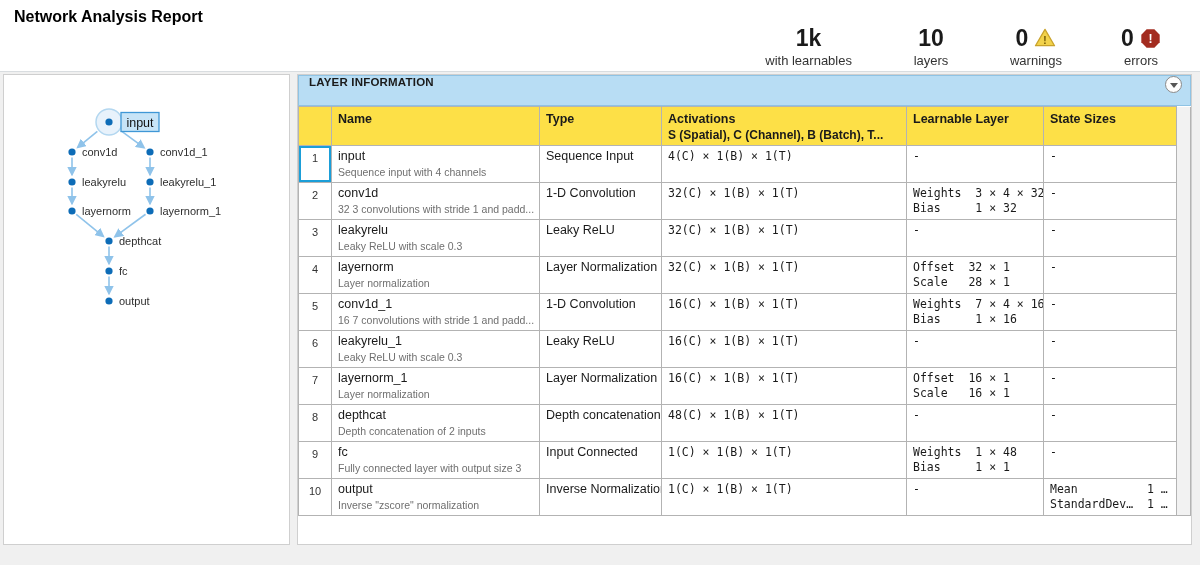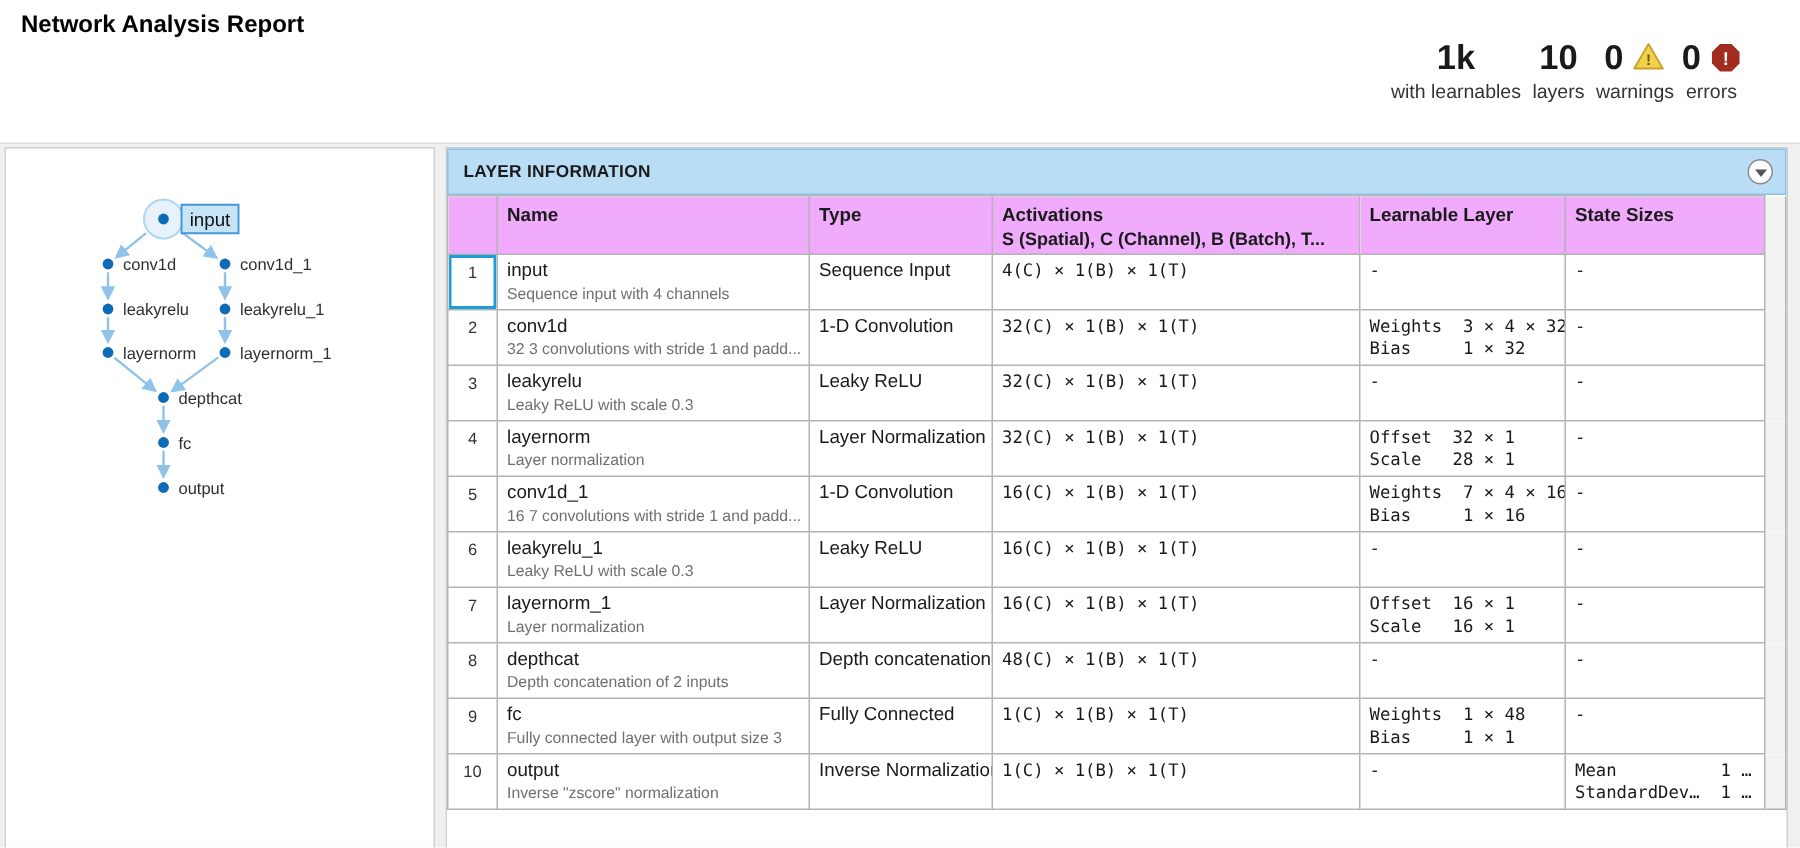--- a/index.html
+++ b/index.html
@@ -1,44 +1,44 @@
 <!DOCTYPE html>
 <html><head>
 <meta charset="utf-8">
 <style>
   * { margin:0; padding:0; box-sizing:border-box; }
   html,body { width:1200px; height:565px; }
   body { font-family:"Liberation Sans", sans-serif; background:#f0f0f0; color:#1a1a1a; overflow:hidden; }
 
   
-  .report-header { position:relative; width:1200px; height:96px; background:#ffffff; border-bottom:1px solid #d9dde0; padding:8px 0 0 14px; }
+  .report-header { position:relative; width:1200px; height:72px; background:#ffffff; border-bottom:1px solid #d9dde0; padding:8px 0 0 14px; }
   .page-title { font-size:16px; font-weight:bold; color:#000; }
   .meta-line { font-size:12.5px; margin-top:11px; color:#1a1a1a; }
   .meta-line .lbl { font-weight:bold; }
-  .stats { position:absolute; top:26px; right:34px; display:flex; }
+  .stats { position:absolute; top:26px; right:34px; display:flex; gap:54px; }
   .stat { display:flex; flex-direction:column; align-items:center; min-width:50px; }
   .stat-value { font-size:23px; font-weight:bold; line-height:24px; color:#1a1a1a; }
   .stat-value-row { display:flex; align-items:center; gap:6px; }
   .stat-label { font-size:13px; margin-top:3px; color:#333; }
 
   
   .content { display:flex; gap:7px; padding:2px 10px 4px 3px; height:477px; }
   .diagram-panel { width:287px; height:471px; background:#fff; border:1px solid #cfcfcf; }
   .layer-panel { flex:1; height:471px; background:#fff; border:1px solid #cfcfcf; display:flex; flex-direction:column; }
 
   
-  .panel-bar { height:31px; background:#b8ddf4; border:1px solid #8fc3e4; display:flex; align-items:center; padding:0 8px 0 10px; }
+  .panel-bar { height:31px; background:#b8ddf4; border:1px solid #8fc3e4; display:flex; align-items:flex-start; padding:0 8px 0 10px; }
   .panel-bar-title { font-size:11.5px; font-weight:bold; letter-spacing:.2px; color:#1a1a1a; flex:1; }
   .collapse-btn { width:17px; height:17px; border-radius:50%; background:#fdfdfd; border:1px solid #8a8a8a; display:flex; align-items:center; justify-content:center; cursor:pointer; padding:0; }
   .collapse-btn .tri { width:0; height:0; border-left:4px solid transparent; border-right:4px solid transparent; border-top:5px solid #555; margin-top:1px; }
 
   
   table { border-collapse:collapse; table-layout:fixed; width:100%; }
   th, td { border:1px solid #b3b3b3; vertical-align:top; overflow:hidden; }
-  thead th { height:39px; text-align:left; font-size:12.5px; font-weight:bold; padding:5px 6px 0 6px; background:#f0abfc; }
+  thead th { height:39px; text-align:left; font-size:12.5px; font-weight:bold; padding:5px 6px 0 6px; background:#fde047; }
   thead th .sub { font-size:12px; margin-top:2px; white-space:nowrap; }
   tbody td { height:37px; padding:3px 6px 0 6px; background:#fff; }
   td.col-num, th.col-num { text-align:center; padding:0; }
   .numwrap { width:100%; height:100%; font-size:11px; padding-top:6px; color:#333; }
   .numwrap.sel { box-shadow:inset 0 0 0 2px #1b9ed8; }
   .cell-name { font-size:12.5px; color:#1a1a1a; white-space:nowrap; }
   .cell-desc { font-size:10.5px; color:#6f6f6f; margin-top:3px; white-space:nowrap; }
   .cell-type { font-size:12.5px; white-space:nowrap; }
   .mono { font-family:"DejaVu Sans Mono", monospace; font-size:11.5px; line-height:15px; white-space:pre; color:#1a1a1a; }
   th.filler, td.filler { background:#f2f2f2; border-top:none; border-bottom:none; }
@@ -297,21 +297,21 @@
               <td class="filler"></td>
             </tr>
             <tr>
               <td class="col-num">
                 <div class="numwrap">9</div>
               </td>
               <td>
                 <div class="cell-name">fc</div>
                 <div class="cell-desc">Fully connected layer with output size 3</div>
               </td>
-              <td class="cell-type">Fully Connected</td>
+              <td class="cell-type">Input Connected</td>
               <td class="mono">1(C) × 1(B) × 1(T)</td>
               <td class="mono">Weights  1 × 48
 Bias     1 × 1</td>
               <td class="mono">-</td>
               <td class="filler"></td>
             </tr>
             <tr>
               <td class="col-num">
                 <div class="numwrap">10</div>
               </td>

